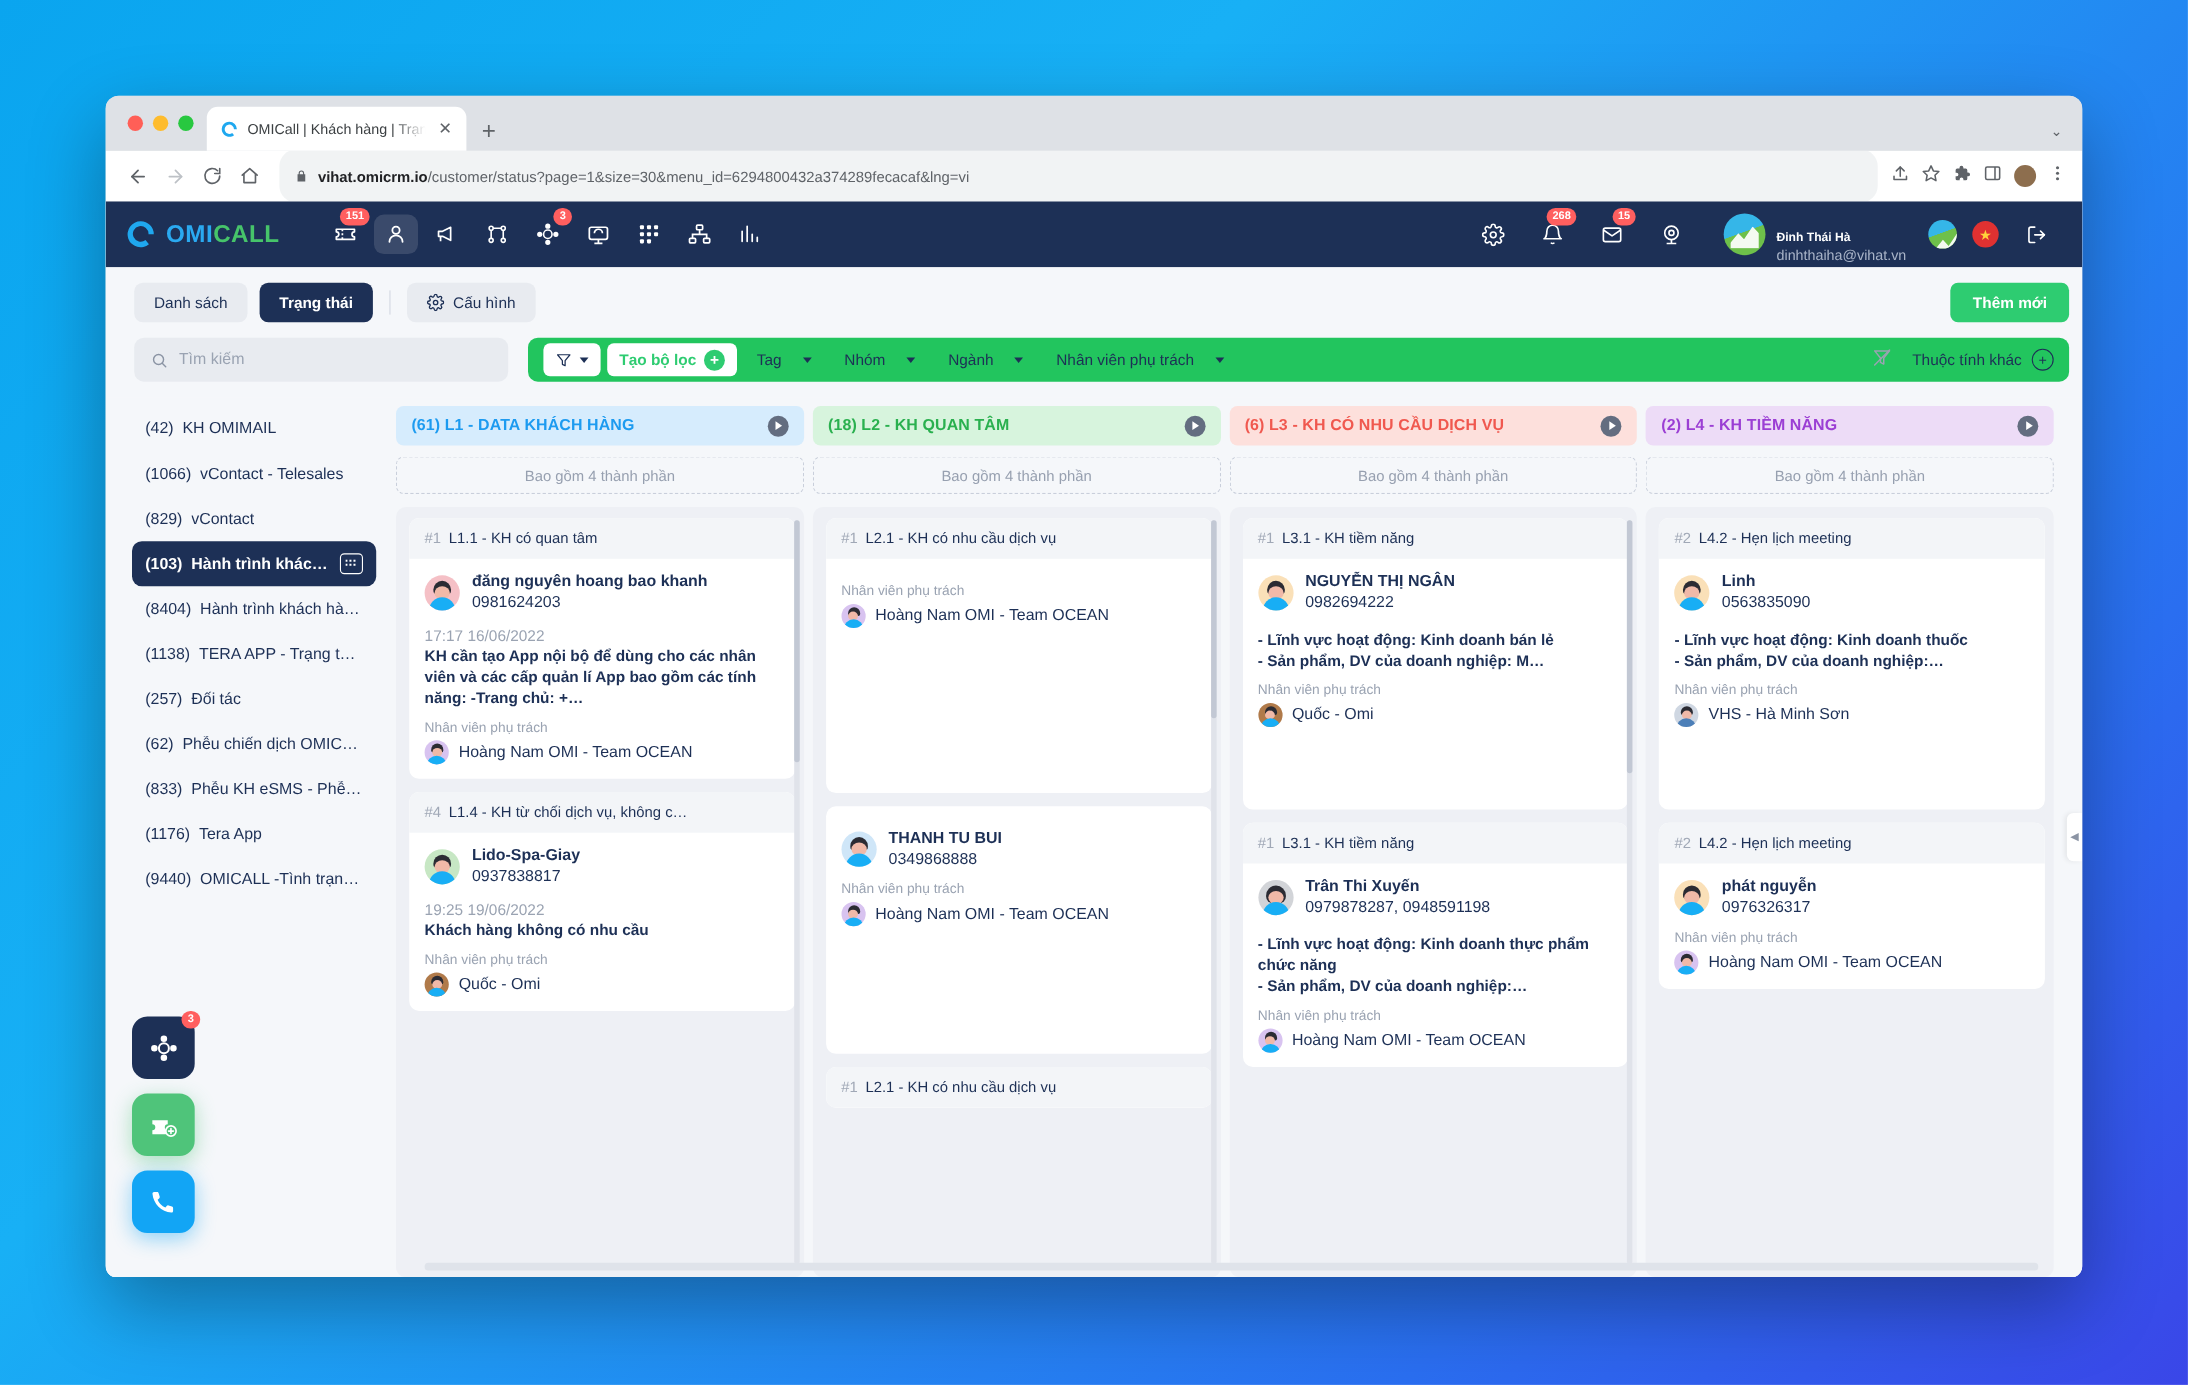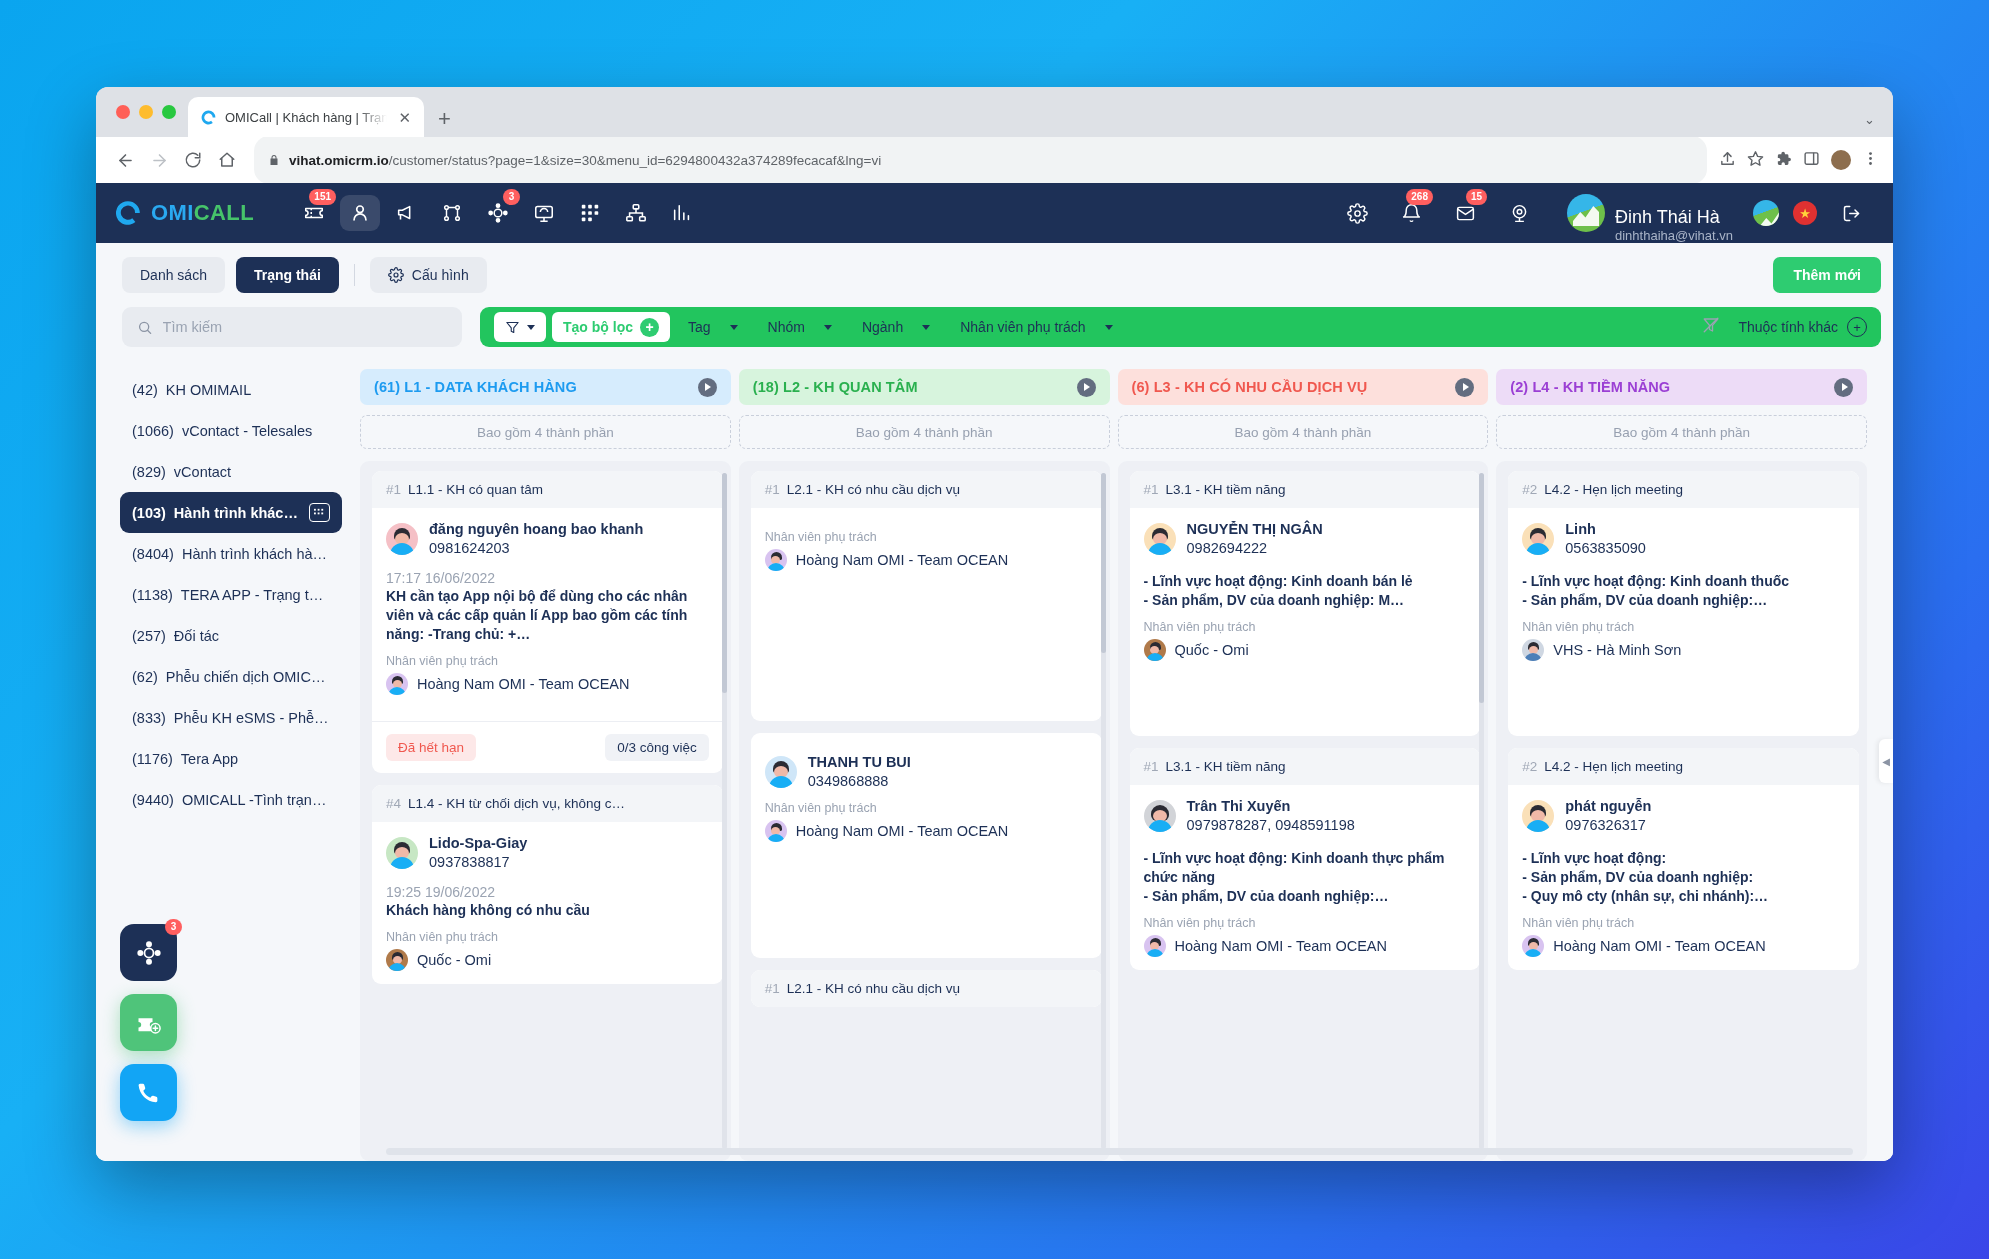--- a/index.html
+++ b/index.html
@@ -97,21 +97,21 @@
   .profile-pic {
     width: 38px; height: 38px; border-radius: 50%;
     background: linear-gradient(160deg,#35b6e8 0%,#35b6e8 45%,#6ec04a 46%,#6ec04a 100%);
     overflow: hidden; position: relative; flex: 0 0 38px;
   }
   .profile-pic::after {
     content:""; position:absolute; left:6px; top:12px; width:26px; height:20px;
     background: #fff; clip-path: polygon(0% 75%, 28% 30%, 48% 58%, 78% 0%, 100% 30%, 100% 100%, 0% 100%);
     opacity:.92;
   }
-  .profile-name { font-size: 18px; font-weight: 400; color: #fff; line-height: 1.25; margin-top: 24px; }
+  .profile-name { font-size: 11px; font-weight: 700; color: #fff; line-height: 1.25; margin-top: 24px; }
   .profile-mail { font-size: 13px; color: #a9b4c8; line-height: 1.25; }
   .flag-dot { width: 24px; height: 24px; border-radius: 50%; background: #e03131; display:flex; align-items:center; justify-content:center; color:#ffd43b; font-size: 13px; }
 
   
   .subbar { background: #f5f7fa; padding: 14px 12px 0 26px; }
   .tabs-row { display: flex; align-items: center; gap: 11px; }
   .pill {
     height: 36px; border-radius: 8px; background: #e8ebf0; color: #1d3056;
     font-size: 14px; display: inline-flex; align-items: center; gap: 8px;
     padding: 0 18px; white-space: nowrap;
@@ -623,24 +623,20 @@
                 <div class="assignee-label">Nhân viên phụ trách</div>
                 <div class="assignee">
                   <span class="a-avatar" style="background:#d8c3f0">
                       <span class="hair"></span>
                       <span class="face"></span>
                       <span class="body"></span>
                     </span>
                   <span class="a-name">Hoàng Nam OMI - Team OCEAN</span>
                 </div>
               </div>
-              <div class="card-foot">
-                <span class="tag-exp">Đã hết hạn</span>
-                <span class="tag-task">0/3 công việc</span>
-              </div>
             </div>
 
             <div class="card">
               <div class="card-head">
                 <span class="num">#4</span><span>L1.4 - KH từ chối dịch vụ, không c…</span>
               </div>
               <div class="card-main">
                 <div class="person">
                   <span class="pavatar" style="background:#c7e7c4">
                       <span class="hair"></span>
@@ -846,23 +842,20 @@
                   <span class="pavatar" style="background:#fae0b8">
                       <span class="hair"></span>
                       <span class="face"></span>
                       <span class="body"></span>
                     </span>
                   <span>
                     <span class="pname" style="display:block">phát nguyễn</span>
                     <span class="pphone" style="display:block">0976326317</span>
                   </span>
                 </div>
-                <div class="card-desc pre" style="margin-top:14px">- Lĩnh vực hoạt động:
-- Sản phẩm, DV của doanh nghiệp:
-- Quy mô cty (nhân sự, chi nhánh):…</div>
                 <div class="assignee-label">Nhân viên phụ trách</div>
                 <div class="assignee">
                   <span class="a-avatar" style="background:#d8c3f0">
                       <span class="hair"></span>
                       <span class="face"></span>
                       <span class="body"></span>
                     </span>
                   <span class="a-name">Hoàng Nam OMI - Team OCEAN</span>
                 </div>
               </div>

